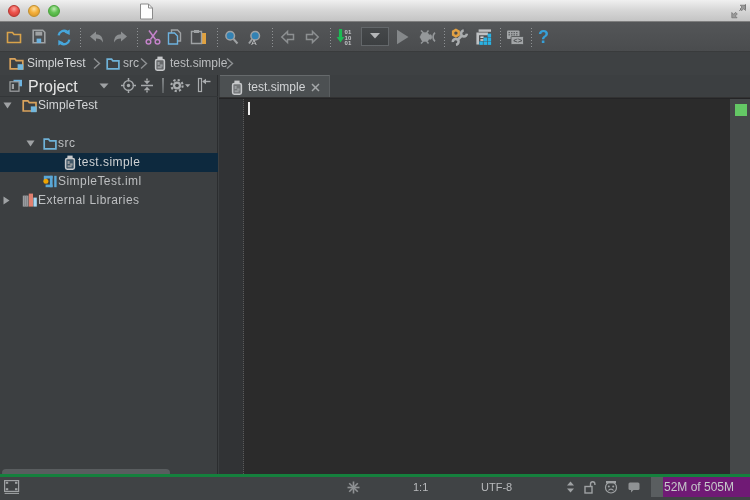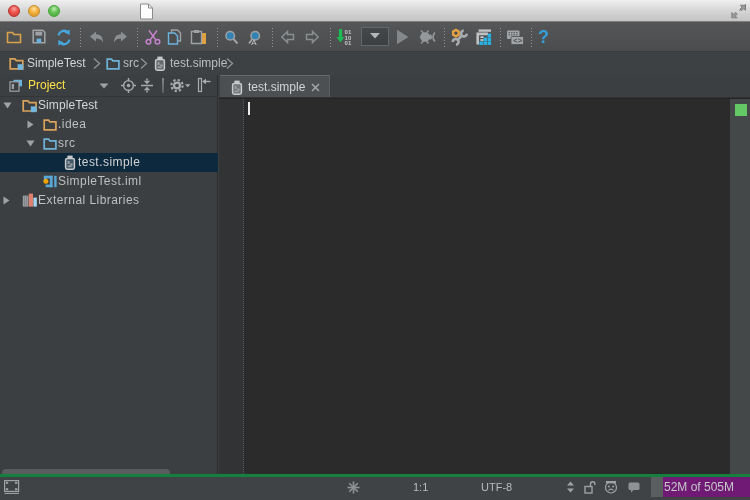--- a/index.html
+++ b/index.html
@@ -5,21 +5,21 @@
 .abs{position:absolute}
 #titlebar{left:0;top:0;width:750px;height:22px;background:linear-gradient(#f0f0f0,#d8d8d8 45%,#c4c4c4);border-bottom:1px solid #7e7e7e;box-sizing:border-box}
 .tl{position:absolute;top:5px;width:12px;height:12px;border-radius:50%}
 #title{position:absolute;left:163px;top:4px;font-size:13px;letter-spacing:0.82px;color:#333;white-space:nowrap}
 #toolbar{left:0;top:22px;width:750px;height:30px;background:linear-gradient(#545658,#4a4c4e);border-bottom:1px solid #393b3c;box-sizing:border-box}
 .tsep{position:absolute;top:6px;width:1px;height:19px;background-image:linear-gradient(#8f9294 34%,rgba(0,0,0,0) 34%);background-size:1px 3px}
 #navbar{left:0;top:52px;width:750px;height:23px;background:#3e4143;color:#bbbdbf;font-size:12px}
 .crumb{position:absolute;top:4px;white-space:nowrap}
 #main{left:0;top:75px;width:750px;height:404px;background:#3c3f41}
 #ptree{position:absolute;left:0;top:0;width:218px;height:404px;background:#3c3f41;border-right:1px solid #2b2d2f;box-sizing:border-box}
-#phead{position:absolute;left:0;top:0;width:218px;height:21px;border-bottom:1px solid #333638;color:#fde047;font-size:12px}
+#phead{position:absolute;left:0;top:0;width:218px;height:21px;border-bottom:1px solid #333638;color:#e5e5e5;font-size:16px}
 .trow{position:absolute;left:0;width:218px;height:19px;color:#bdbfc1;font-size:12px;line-height:19px;white-space:nowrap;letter-spacing:0.45px}
 #tabstrip{position:absolute;left:219px;top:0;width:531px;height:23px;background:#3c3f41;border-bottom:1px solid #323232;box-sizing:border-box}
 #tab{position:absolute;left:1px;top:0;width:110px;height:22px;background:#4c5052;border-top:1px solid #666a6c;border-right:1px solid #5a5e60;box-sizing:border-box}
 #editor{position:absolute;left:219px;top:23px;width:531px;height:381px;background:#2b2b2b;border-top:1px solid #242426;box-sizing:border-box}
 #gutter{position:absolute;left:0;top:0;width:25px;height:381px;background:#313335;border-right:1px dotted #5a5a5a;box-sizing:border-box}
 #stripe{position:absolute;right:0;top:0;width:20px;height:381px;background:#454849}
 #caret{position:absolute;left:29px;top:3px;width:2px;height:13px;background:#ececec}
 #statusbar{left:0;top:474px;width:750px;height:38px;background:#404345;border-top:3px solid #15803d;box-sizing:border-box;color:#b8babc;font-size:11px}
 svg{position:absolute;overflow:visible}
 .b{font-weight:normal}
@@ -275,29 +275,20 @@
   <div class="trow" style="top:21px">
     <svg style="left:3px;top:6px" width="9" height="7" viewBox="0 0 9 7">
           <path d="M0.5 0.5 h8 L4.5 6.5 z" fill="#9fa2a4"></path>
         </svg>
     <svg style="left:22px;top:3px" width="15" height="14" viewBox="0 0 15 14">
       <path d="M1.2 12 v-10.2 h4.7 l1.4 1.9 h6.7 v8.3 z" fill="none" stroke="#d9a35c" stroke-width="1.7"></path>
       <rect x="8.8" y="7.4" width="5.8" height="5.8" fill="#72b7dd"></rect>
     </svg>
     <span class="b" style="position:absolute;left:38px;color:#d4d6d8;letter-spacing:0.1px">SimpleTest</span>
   </div>
-  <div class="trow" style="top:40px">
-    <svg style="left:27px;top:5px" width="7" height="9" viewBox="0 0 7 9">
-          <path d="M0.5 0.5 v8 L6.5 4.5 z" fill="#9fa2a4"></path>
-        </svg>
-    <svg style="left:43px;top:3px" width="14" height="13" viewBox="0 0 14 13">
-      <path d="M1.2 11.8 v-9.6 h4.4 l1.3 1.7 h6 v7.9 z" fill="none" stroke="#d9a35c" stroke-width="1.7"></path>
-    </svg>
-    <span style="position:absolute;left:58px">.idea</span>
-  </div>
   <div class="trow" style="top:59px">
     <svg style="left:26px;top:6px" width="9" height="7" viewBox="0 0 9 7">
           <path d="M0.5 0.5 h8 L4.5 6.5 z" fill="#9fa2a4"></path>
         </svg>
     <svg style="left:43px;top:3px" width="14" height="13" viewBox="0 0 14 13">
       <path d="M1.2 11.8 v-9.6 h4.4 l1.3 1.7 h6 v7.9 z" fill="none" stroke="#6fb2d8" stroke-width="1.7"></path>
     </svg>
     <span style="position:absolute;left:58px">src</span>
   </div>
   <div class="trow" style="top:78px;background:#0d293e">

